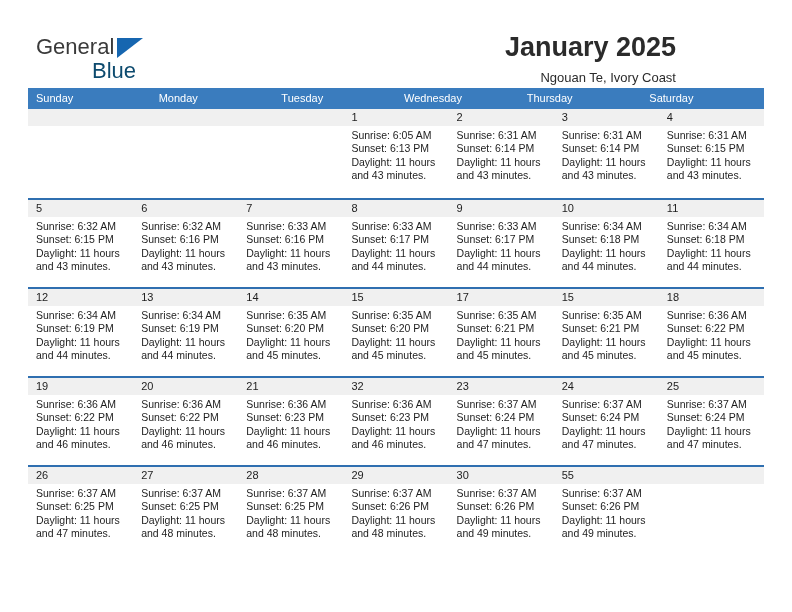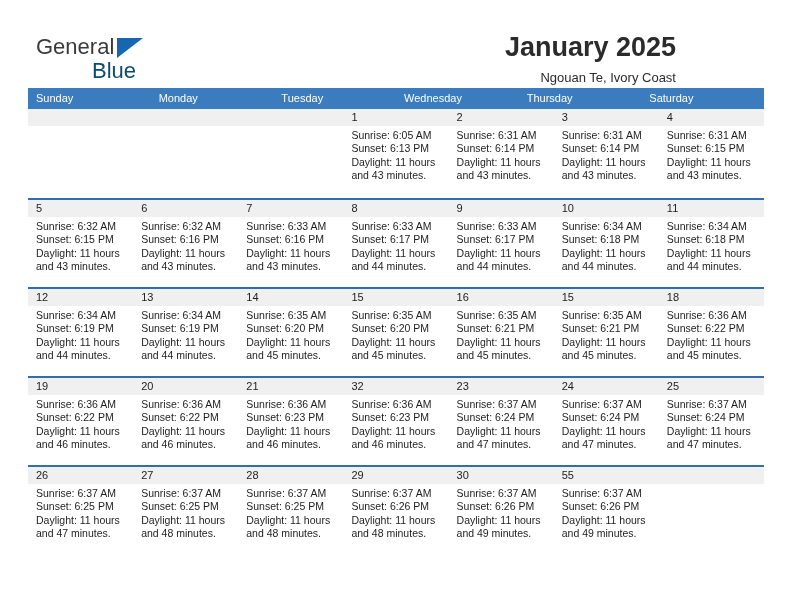--- a/index.html
+++ b/index.html
@@ -317,21 +317,21 @@
           <div class="day-cell">
             <div class="day-num-band">15</div>
             <div class="day-body">
               <div>Sunrise: 6:35 AM</div>
               <div>Sunset: 6:20 PM</div>
               <div>Daylight: 11 hours</div>
               <div>and 45 minutes.</div>
             </div>
           </div>
           <div class="day-cell">
-            <div class="day-num-band">16</div>
+            <div class="day-num-band">17</div>
             <div class="day-body">
               <div>Sunrise: 6:35 AM</div>
               <div>Sunset: 6:21 PM</div>
               <div>Daylight: 11 hours</div>
               <div>and 45 minutes.</div>
             </div>
           </div>
           <div class="day-cell">
             <div class="day-num-band">15</div>
             <div class="day-body">

